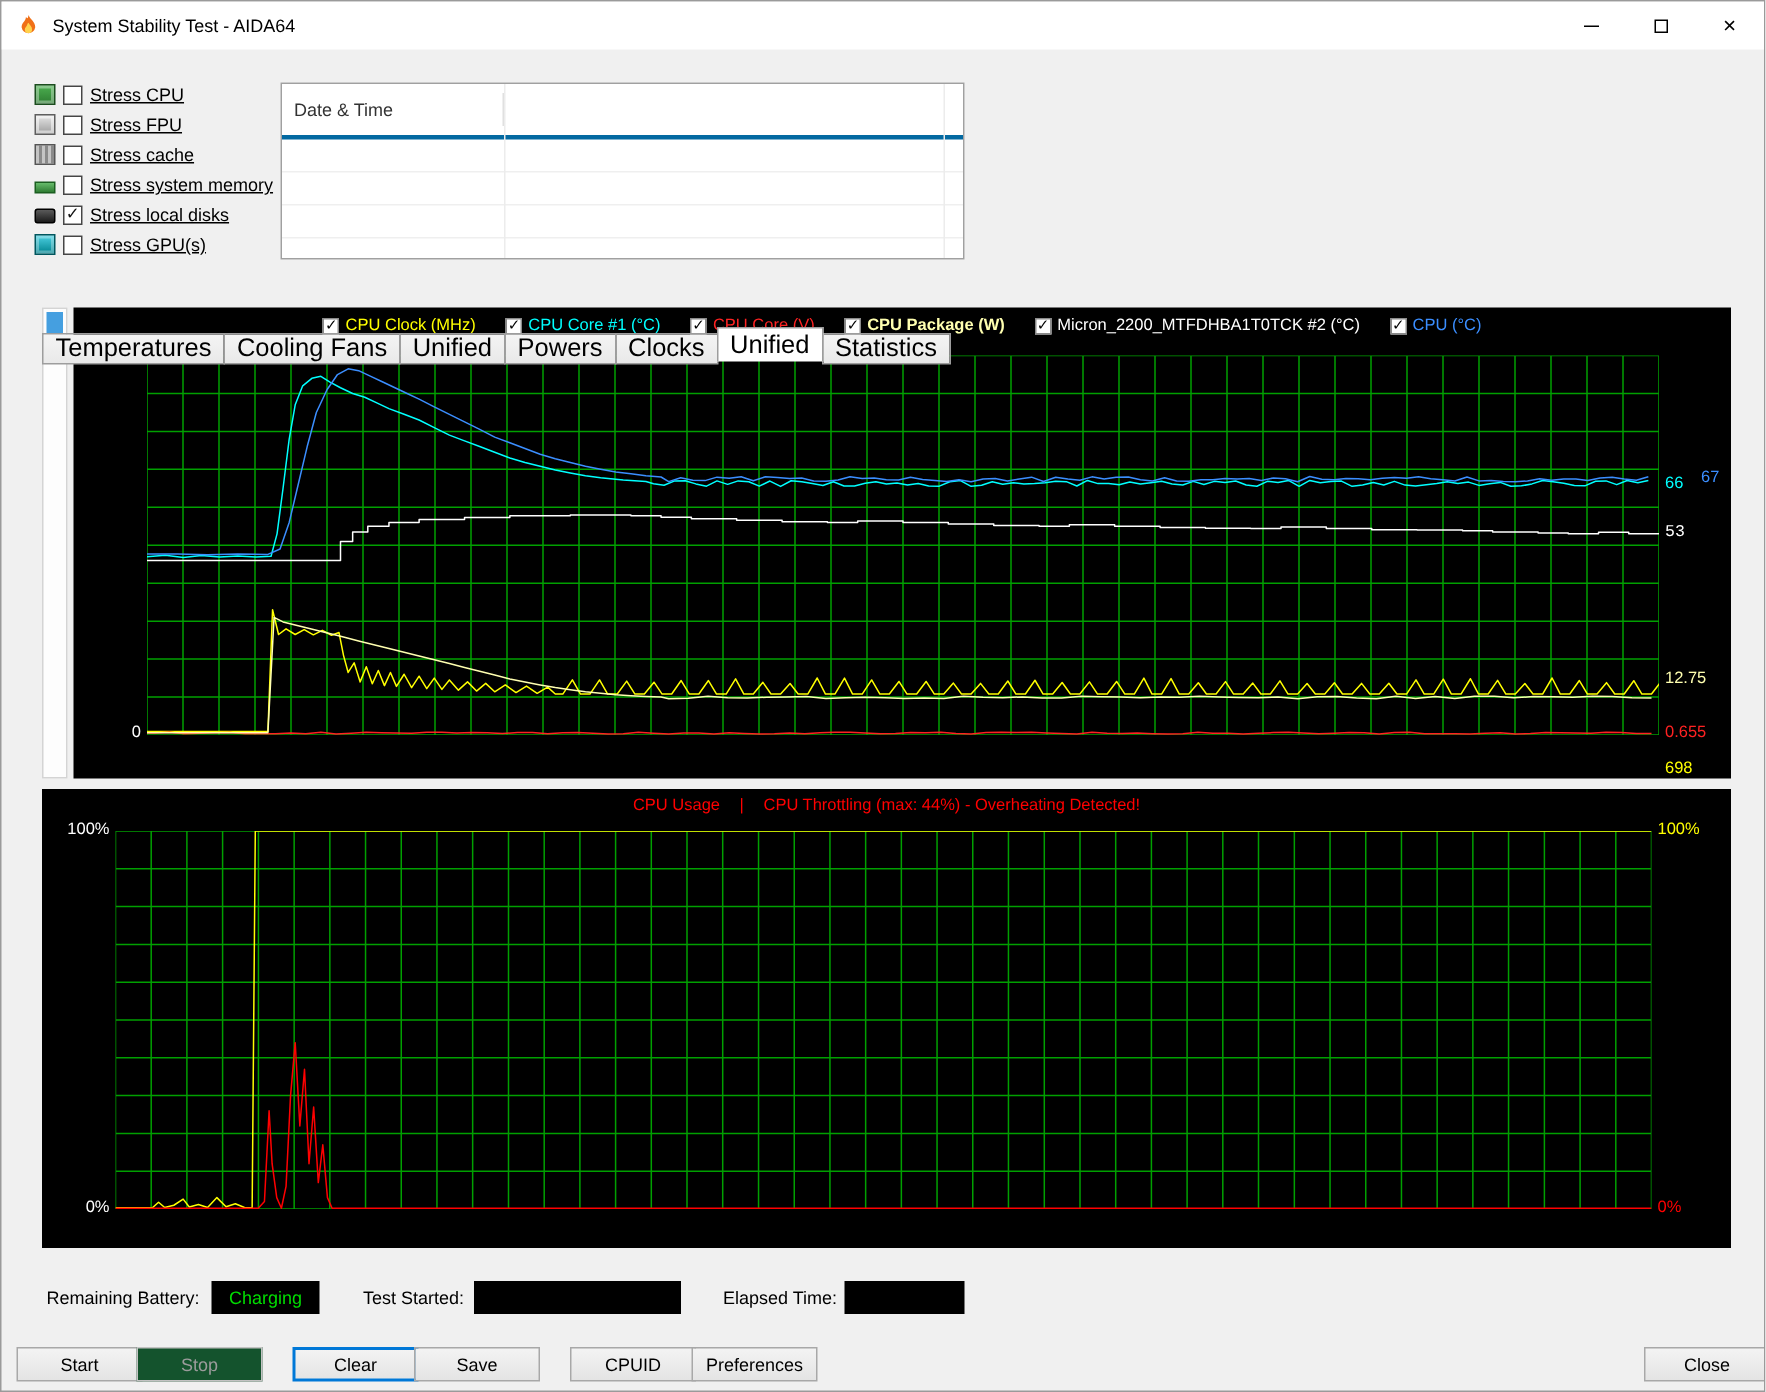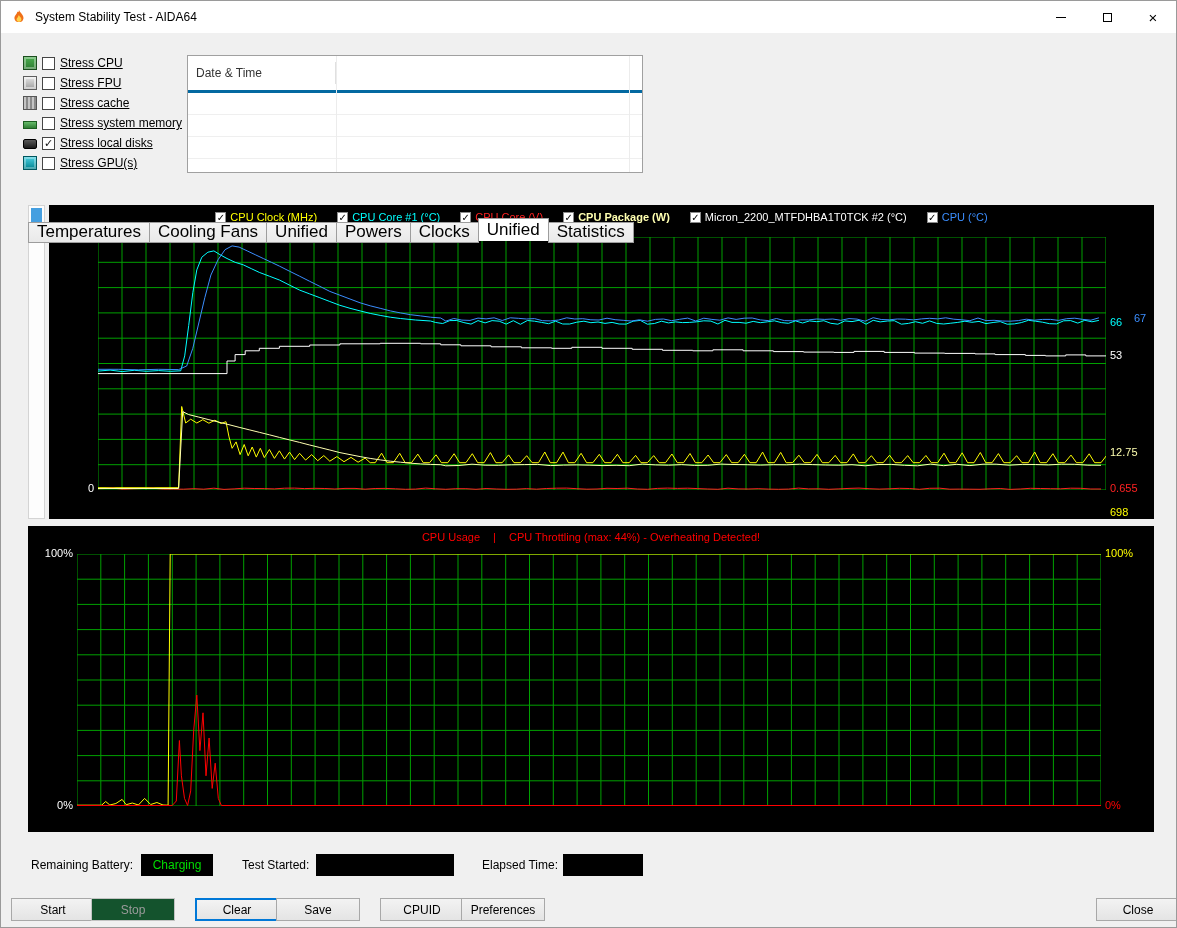--- a/index.html
+++ b/index.html
@@ -208,21 +208,21 @@
           <path d="M0.0 134.1L12.1 133.1L24.2 134.6L36.3 133.3L48.4 134.3L60.5 133.6L72.6 134.3L82.7 133.8L86.7 118.9L90.7 88.5L94.8 55.7L98.8 32.9L103.8 20.2L109.9 15.2L115.9 13.9L122.0 17.7L129.0 21.5L137.1 25.3L145.2 27.8L153.2 31.6L161.3 35.4L171.4 39.2L181.4 43.0L191.5 48.1L201.6 53.1L211.7 56.9L221.8 60.7L231.8 64.5L241.9 68.3L252.0 71.3L262.1 73.9L272.2 76.4L282.2 78.4L292.3 80.2L302.4 81.5L317.5 83.0L332.6 84.0L337.7 85.5L344.7 86.5L351.8 83.6L358.8 83.5L365.9 85.6L373.0 87.1L380.0 83.6L387.1 85.9L394.1 83.6L401.2 84.2L408.2 87.1L415.3 83.7L422.4 87.3L429.4 83.5L436.5 84.2L443.5 85.4L450.6 86.7L457.6 84.2L464.7 87.0L471.7 87.0L478.8 85.2L485.9 84.2L492.9 85.7L500.0 85.0L507.0 86.4L514.1 85.4L521.1 87.0L528.2 87.1L535.2 84.2L542.3 83.4L549.4 87.2L556.4 86.5L563.5 84.2L570.5 85.9L577.6 84.9L584.6 85.6L591.7 85.4L598.8 84.8L605.8 83.8L612.9 84.1L619.9 87.0L627.0 83.3L634.0 85.4L641.1 85.4L648.1 86.2L655.2 84.4L662.3 85.7L669.3 84.8L676.4 83.8L683.4 85.6L690.5 86.3L697.5 83.9L704.6 86.0L711.6 83.9L718.7 84.7L725.8 83.7L732.8 86.3L739.9 87.2L746.9 83.9L754.0 84.6L761.0 83.3L768.1 87.2L775.2 83.3L782.2 84.9L789.3 84.0L796.3 83.7L803.4 87.2L810.4 86.4L817.5 84.7L824.5 86.3L831.6 83.9L838.7 86.4L845.7 87.0L852.8 86.2L859.8 85.4L866.9 84.2L873.9 85.3L881.0 84.4L888.0 86.6L895.1 85.5L902.2 84.6L909.2 87.2L916.3 86.9L923.3 85.6L930.4 83.3L937.4 84.2L944.5 85.2L951.6 86.7L958.6 86.9L965.7 83.8L972.7 83.6L979.8 86.1L986.8 83.3L993.9 84.8L1000.9 83.4" stroke="#00ffff" fill="none" stroke-width="1" stroke-linejoin="round"></path>
           <path d="M0.0 251.7L5.0 251.6L15.1 251.2L25.2 252.2L35.3 251.8L45.4 251.5L55.4 251.3L65.5 252.1L75.6 252.1L85.7 252.2L95.8 251.7L105.8 252.2L115.9 251.2L126.0 252.4L136.1 251.9L146.2 251.2L156.2 251.5L166.3 251.6L176.4 251.9L186.5 251.2L196.6 251.1L206.6 251.6L216.7 251.3L226.8 251.5L236.9 252.0L247.0 251.4L257.0 251.4L267.1 252.2L277.2 251.5L287.3 251.4L297.4 251.8L307.4 252.3L317.5 252.1L327.6 251.1L337.7 251.8L347.8 252.3L357.8 251.7L367.9 251.7L378.0 252.3L388.1 251.5L398.2 252.0L408.2 252.3L418.3 252.2L428.4 251.6L438.5 252.2L448.6 251.5L458.6 251.2L468.7 251.1L478.8 251.7L488.9 252.2L499.0 252.0L509.0 251.3L519.1 251.5L529.2 251.2L539.3 252.0L549.4 252.3L559.4 251.4L569.5 251.1L579.6 251.4L589.7 251.2L599.8 251.6L609.8 252.0L619.9 252.3L630.0 251.2L640.1 251.9L650.2 252.0L660.2 251.7L670.3 252.1L680.4 252.3L690.5 252.1L700.6 251.1L710.6 251.9L720.7 251.8L730.8 252.3L740.9 251.9L751.0 251.4L761.0 251.1L771.1 251.7L781.2 252.1L791.3 251.8L801.4 251.3L811.4 251.5L821.5 252.3L831.6 251.3L841.7 251.2L851.8 252.2L861.8 252.1L871.9 252.2L882.0 252.3L892.1 251.8L902.2 251.5L912.2 252.4L922.3 252.0L932.4 251.3L942.5 251.5L952.6 251.7L962.6 251.8L972.7 251.2L982.8 251.3L992.9 252.0L1003.0 252.0" stroke="#ff2222" fill="none" stroke-width="1" stroke-linejoin="round"></path>
           <path d="M0.0 251.5L80.6 251.5L84.7 174.6L90.7 177.6L100.8 180.1L110.9 182.7L121.0 185.2L131.0 187.7L141.1 190.3L151.2 192.8L161.3 195.3L171.4 197.8L181.4 200.4L191.5 202.9L201.6 205.4L211.7 208.0L221.8 210.5L231.8 213.0L241.9 215.6L252.0 217.6L262.1 219.6L272.2 221.4L282.2 222.9L292.3 224.2L302.4 225.2L312.5 226.2L322.6 226.9L332.6 227.4L342.7 227.7L347.8 228.8L360.9 228.5L374.0 227.2L387.1 228.2L400.2 228.3L413.3 227.8L426.4 227.6L439.5 227.4L452.6 228.6L465.7 228.1L478.8 227.9L491.9 228.2L505.0 228.6L518.1 228.3L531.2 228.7L544.3 227.1L557.4 227.9L570.5 228.2L583.6 227.6L596.7 228.4L609.8 228.3L622.9 227.1L636.0 227.5L649.2 227.7L662.3 228.1L675.4 227.7L688.5 227.8L701.6 227.2L714.7 227.6L727.8 228.0L740.9 228.2L754.0 227.7L767.1 228.8L780.2 227.5L793.3 227.4L806.4 228.3L819.5 228.8L832.6 227.1L845.7 228.7L858.8 227.3L871.9 228.6L885.0 227.2L898.1 227.2L911.2 228.2L924.3 227.4L937.4 227.5L950.5 227.9L963.6 227.2L976.8 227.3L989.9 228.2L1003.0 228.3" stroke="#ffffb0" fill="none" stroke-width="1" stroke-linejoin="round"></path>
           <path d="M0.0 136.6L121.0 136.6L121.0 136.6L129.0 136.6L129.0 124.0L137.1 124.0L137.1 117.6L147.2 117.6L147.2 113.8L161.3 113.8L161.3 111.3L181.4 111.3L181.4 109.3L211.7 109.3L211.7 108.0L241.9 108.0L241.9 106.8L282.2 106.8L282.2 106.3L322.6 106.3L322.6 106.8L342.7 106.8L342.7 107.8L362.9 107.8L362.9 108.8L393.1 108.8L393.1 109.8L423.4 109.8L423.4 110.8L453.6 110.8L453.6 111.3L473.8 111.3L473.8 110.3L504.0 110.3L504.0 111.3L534.2 111.3L534.2 112.3L564.5 112.3L564.5 113.3L594.7 113.3L594.7 113.8L614.9 113.8L614.9 112.8L645.1 112.8L645.1 113.8L675.4 113.8L675.4 114.6L705.6 114.6L705.6 115.1L735.8 115.1L735.8 115.4L756.0 115.4L756.0 114.4L786.2 114.4L786.2 115.4L816.5 115.4L816.5 116.1L846.7 116.1L846.7 116.4L877.0 116.4L877.0 116.9L897.1 116.9L897.1 117.6L927.4 117.6L927.4 118.4L947.5 118.4L947.5 118.9L967.7 118.9L967.7 117.9L987.8 117.9L987.8 118.9L1008.0 118.9L1008.0 118.9" stroke="#ffffff" fill="none" stroke-width="1" stroke-linejoin="round"></path>
           <path d="M0.0 132.3L20.2 132.3L40.3 132.8L60.5 132.3L80.6 132.6L88.7 129.0L94.8 111.3L100.8 86.0L106.8 60.7L112.9 38.0L120.0 22.8L127.0 12.7L134.1 8.9L141.1 10.1L149.2 13.9L157.2 17.7L165.3 21.5L173.4 25.3L181.4 29.1L191.5 34.2L201.6 39.2L211.7 44.3L221.8 49.3L231.8 54.4L241.9 58.2L252.0 62.0L262.1 65.8L272.2 68.8L282.2 71.3L292.3 73.9L302.4 75.9L312.5 77.7L322.6 78.9L332.6 80.2L342.7 81.0L347.8 84.1L355.8 81.5L363.9 83.1L372.0 83.4L380.0 81.1L388.1 81.9L396.1 80.8L404.2 83.5L412.3 80.8L420.3 81.3L428.4 82.0L436.5 81.6L444.5 83.7L452.6 83.9L460.7 83.0L468.7 80.8L476.8 82.0L484.8 81.7L492.9 82.8L501.0 83.0L509.0 81.2L517.1 82.7L525.2 83.3L533.2 84.0L541.3 82.8L549.4 84.2L557.4 82.4L565.5 82.0L573.6 83.7L581.6 82.3L589.7 81.1L597.7 84.0L605.8 81.2L613.9 82.4L621.9 83.2L630.0 80.9L638.1 82.4L646.1 81.2L654.2 81.0L662.3 82.9L670.3 83.6L678.4 81.5L686.4 83.6L694.5 83.8L702.6 82.9L710.6 82.9L718.7 82.0L726.8 82.4L734.8 82.0L742.9 83.3L751.0 81.6L759.0 82.1L767.1 84.2L775.2 80.7L783.2 82.5L791.3 82.8L799.3 82.0L807.4 82.2L815.5 82.9L823.5 81.9L831.6 81.3L839.7 81.9L847.7 80.8L855.8 82.2L863.9 82.8L871.9 83.7L880.0 81.0L888.0 83.6L896.1 83.3L904.2 84.0L912.2 84.2L920.3 83.6L928.4 82.2L936.4 83.2L944.5 82.4L952.6 82.4L960.6 83.4L968.7 81.7L976.8 81.2L984.8 82.4L992.9 83.2L1000.9 80.8" stroke="#3b8eff" fill="none" stroke-width="1" stroke-linejoin="round"></path>
         </svg>
     <span class="val-label" style="color: rgb(255, 255, 0); left: 1061px; top: 257px; margin-top: 44px;">698</span>
         <span class="val-label" style="color: rgb(0, 255, 255); left: 1061px; top: 111px;">66</span>
         <span class="val-label" style="color: rgb(255, 34, 34); left: 1061px; top: 277px;">0.655</span>
         <span class="val-label" style="color: rgb(255, 255, 176); left: 1061px; top: 241px;">12.75</span>
-        <span class="val-label" style="color: rgb(255, 255, 255); left: 1061px; top: 144px;">53</span>
+        <span class="val-label" style="color: rgb(255, 255, 255); left: 1061px; top: 144px; font-family: Liberation Mono, monospace;">53</span>
         <span class="val-label" style="color: rgb(59, 142, 255); left: 1085px; top: 107px;">67</span>
       </div>
   </div>
 
   <div class="chart-panel chart2" id="chart2-panel">
     <div class="chart2-title">
       <span style="color: rgb(255, 0, 0);">CPU Usage</span>
       <span style="color: rgb(255, 0, 0);">|</span>
       <span style="color: rgb(255, 0, 0);">CPU Throttling (max: 44%) - Overheating Detected!</span>
     </div>

